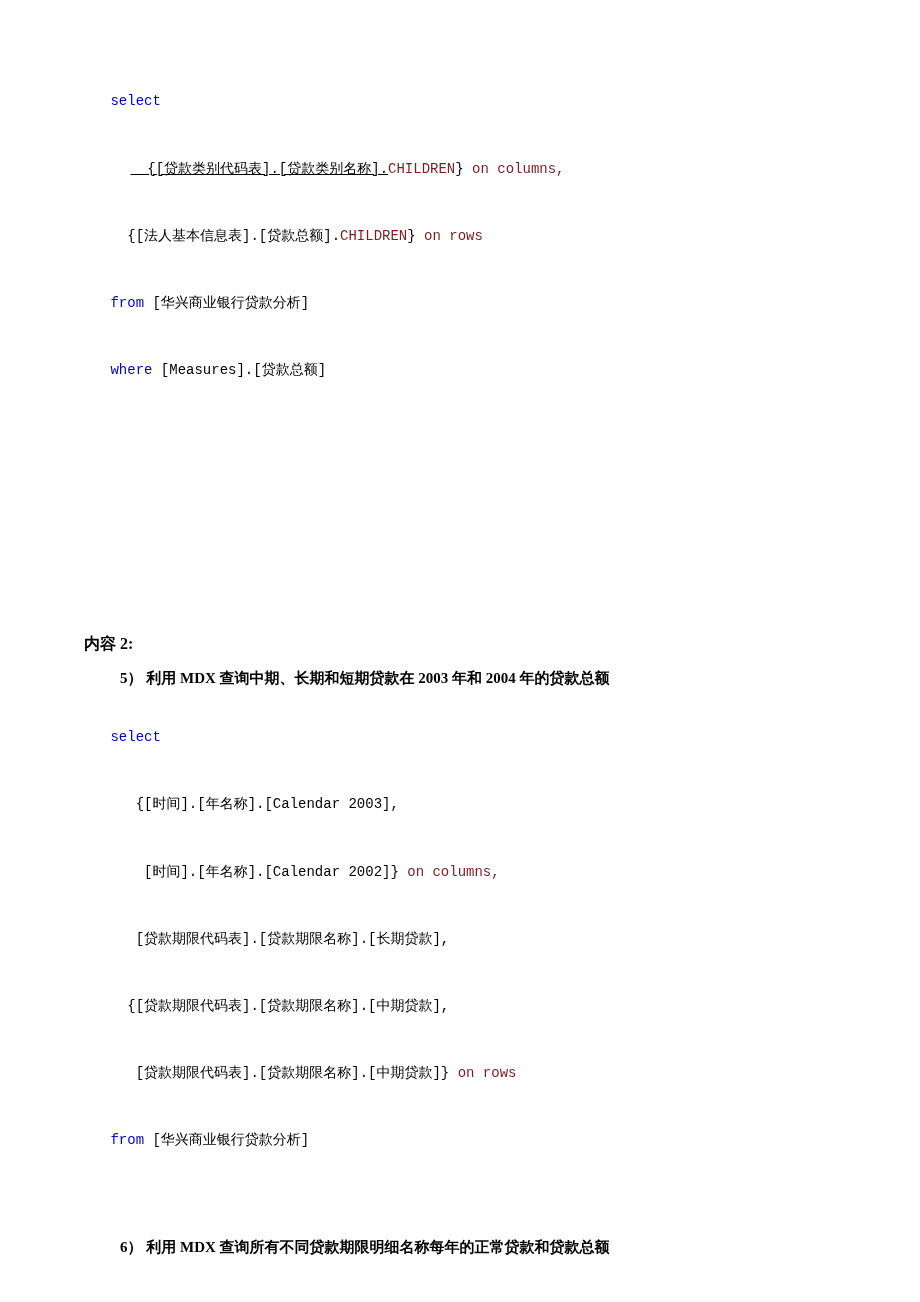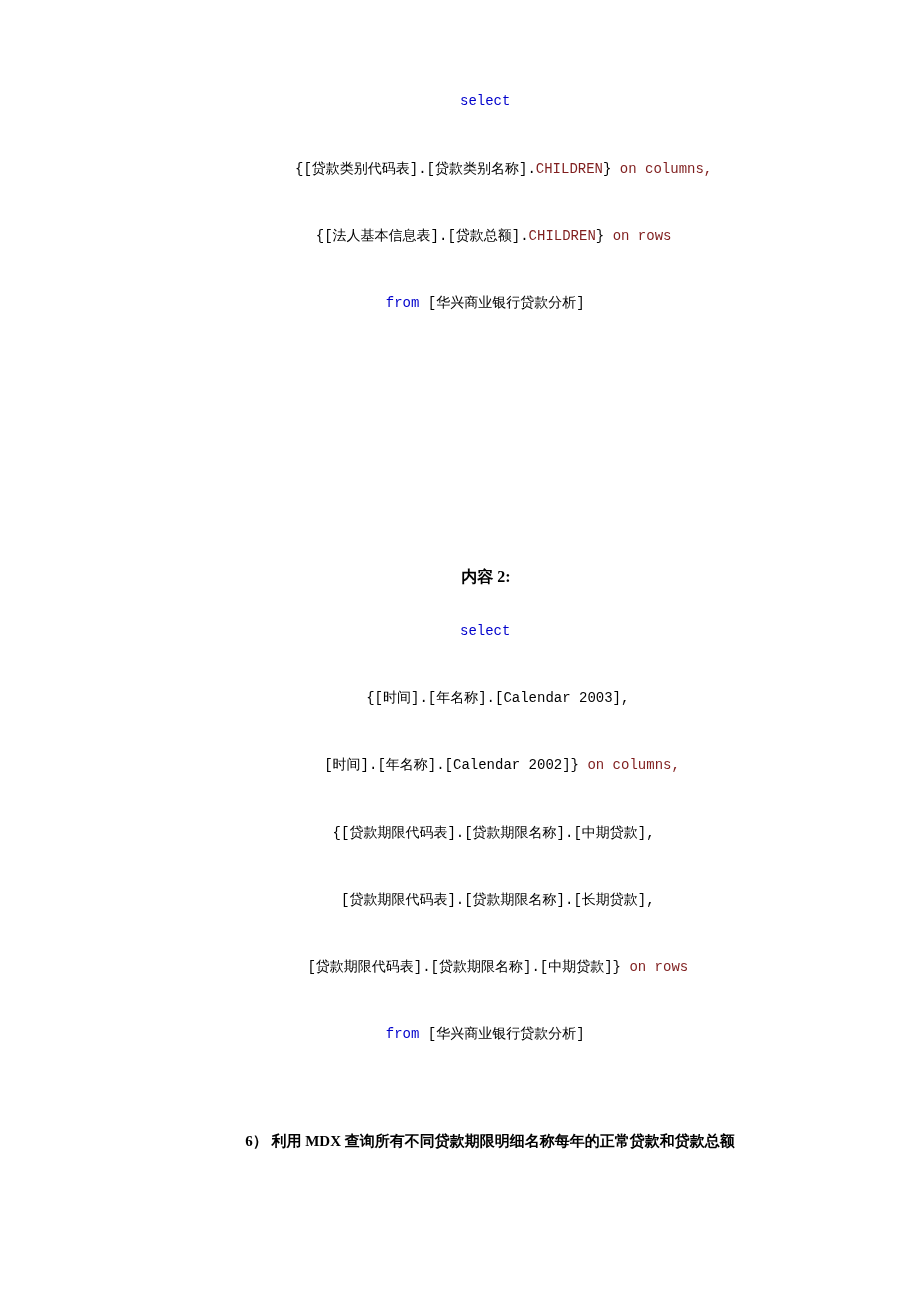--- a/index.html
+++ b/index.html
@@ -1,19 +1,18 @@
 <!DOCTYPE html>
 <html><head>
   <meta charset="utf-8">
   <style>
     * {
       margin: 0;
       padding: 0;
       box-sizing: border-box;
-      text-align: center;
     }
 
     body {
       background: #ffffff;
       font-family: "Courier New", Courier, monospace;
       font-size: 14px;
       color: #000000;
       width: 920px;
       min-height: 1302px;
       padding: 60px 60px 60px 60px;
@@ -27,21 +26,21 @@
       margin: 8px 0 20px 0;
       line-height: 1.6;
     }
 
     .section-heading {
       font-family: "SimSun", "STSong", serif;
       font-size: 16px;
       font-weight: bold;
       color: #000000;
       margin-bottom: 10px;
-      margin-left: 52px;
+      margin-left: 24px;
     }
 
     .sub-heading {
       font-family: "SimSun", "STSong", serif;
       font-size: 15px;
       font-weight: bold;
       color: #000000;
       margin-bottom: 12px;
       margin-left: 60px;
       line-height: 1.8;
@@ -54,20 +53,21 @@
     .kw-red {
       color: #7f1d1d;
     }
 
     .text-black {
       color: #000000;
     }
 
     .indent-1 {
       margin-left: 20px;
+      text-decoration: underline;
     }
 
     .code-line {
       display: block;
       white-space: pre;
     }
 
     .large-gap {
       height: 200px;
     }
@@ -86,44 +86,48 @@
     </span>
     <span class="code-line">
       <span class="text-black indent-1">  {[贷款类别代码表].[贷款类别名称].</span><span class="kw-red">CHILDREN</span><span class="text-black">} </span><span class="kw-red">on columns,</span>
     </span>
     <span class="code-line">
       <span class="text-black">  {[法人基本信息表].[贷款总额].</span><span class="kw-red">CHILDREN</span><span class="text-black">} </span><span class="kw-red">on rows</span>
     </span>
     <span class="code-line">
       <span class="kw-blue">from</span><span class="text-black"> [华兴商业银行贷款分析]</span>
     </span>
+    <span class="code-line">
+      <span class="kw-blue">where</span><span class="text-black"> [Measures].[贷款总额]</span>
+    </span>
   </div>
 </div>
 
 <div class="large-gap"></div>
 
 <div class="section">
   <div class="section-heading">内容 2:</div>
 
+  <div class="sub-heading">5）  利用 MDX 查询中期、长期和短期贷款在 2003 年和 2004 年的贷款总额</div>
 
   <div class="code-block">
     <span class="code-line">
       <span class="kw-blue">select</span>
     </span>
     <span class="code-line">
       <span class="text-black">   {[时间].[年名称].[Calendar 2003],</span>
     </span>
     <span class="code-line">
       <span class="text-black">    [时间].[年名称].[Calendar 2002]}</span><span class="kw-red"> on columns,</span>
     </span>
     <span class="code-line">
-      <span class="text-black">  {[贷款期限代码表].[贷款期限名称].[中期贷款],</span>
+      <span class="text-black">   [贷款期限代码表].[贷款期限名称].[长期贷款],</span>
     </span>
     <span class="code-line">
-      <span class="text-black">   [贷款期限代码表].[贷款期限名称].[长期贷款],</span>
+      <span class="text-black">  {[贷款期限代码表].[贷款期限名称].[中期贷款],</span>
     </span>
     <span class="code-line">
       <span class="text-black">   [贷款期限代码表].[贷款期限名称].[中期贷款]}</span><span class="kw-red"> on rows</span>
     </span>
     <span class="code-line">
       <span class="kw-blue">from</span><span class="text-black"> [华兴商业银行贷款分析]</span>
     </span>
   </div>
 
   <div class="medium-gap"></div>

